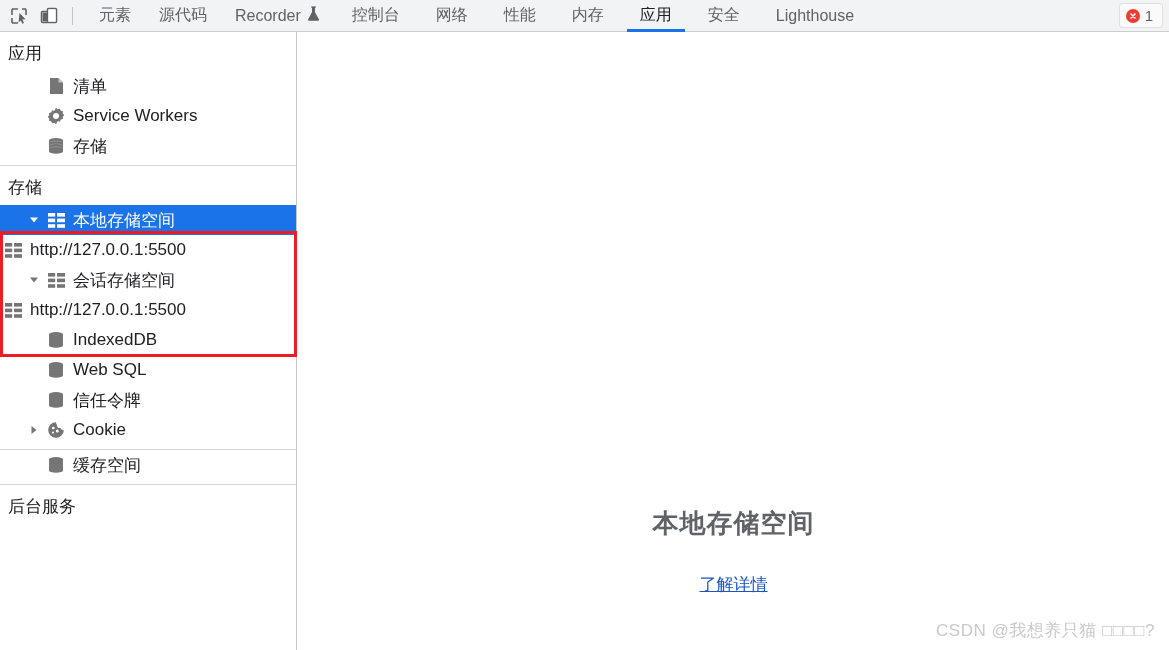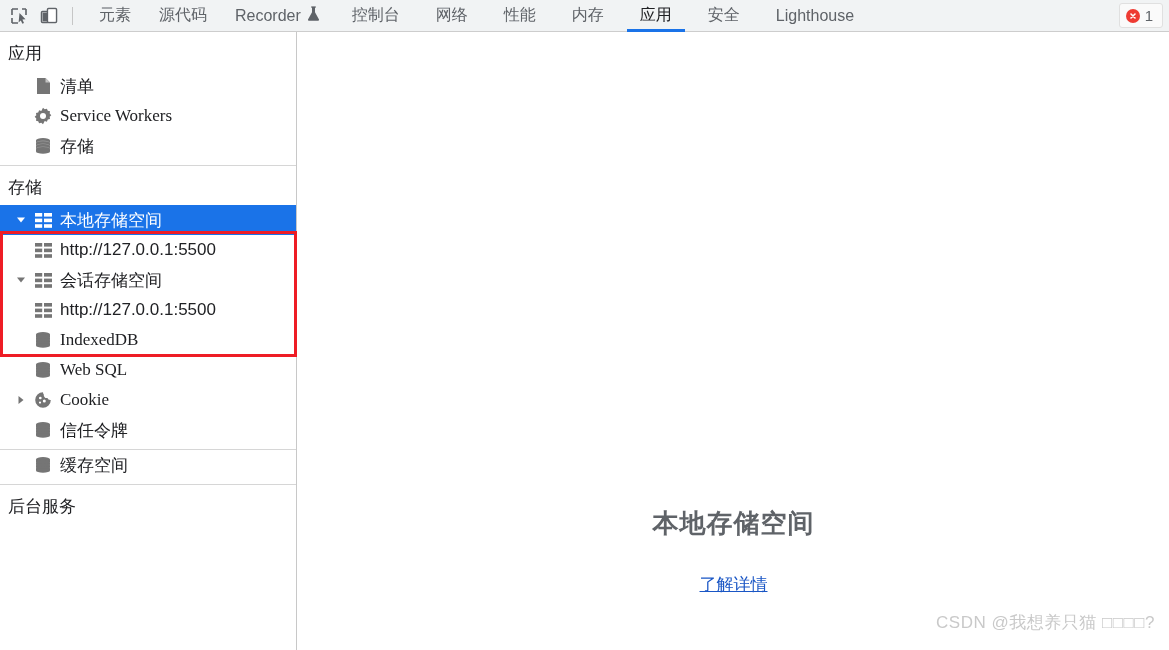--- a/index.html
+++ b/index.html
@@ -84,22 +84,22 @@
     cursor: pointer;
     white-space: nowrap;
   }
   .tree-row.selected { background: #1a73e8; color: #ffffff; }
   .tw { width: 18px; flex: 0 0 18px; display: flex; align-items: center; justify-content: center; }
   .tw svg { display: block; }
   .ic {
     width: 26px; flex: 0 0 26px;
     display: flex; align-items: center; justify-content: center;
   }
-  .lvl1 { padding-left: 12px; font-family: Liberation Serif, serif; }
-  .lvl2 { padding-left: 30px; }
+  .lvl1 { padding-left: 25px; }
+  .lvl2 { }
   .lbl { padding-left: 4px; }
 
   
   .main {
     position: absolute; left: 298px; top: 32px;
     width: 871px; height: 618px;
     background: #ffffff;
   }
   .empty-wrap {
     position: absolute;
@@ -115,21 +115,21 @@
   .empty-link {
     display: inline-block;
     margin-top: 32px;
     font-size: 17px;
     color: #1a56c5;
     text-decoration: underline;
     cursor: pointer;
   }
   .watermark {
     position: absolute;
-    right: 14px; bottom: 16px;
+    right: 14px; bottom: 8px;
     font-size: 17px;
     color: #c9c9c9;
     white-space: nowrap;
     letter-spacing: 0.5px;
     margin-left: 17px;
   }
 
   
   .anno-box {
     position: absolute;
@@ -360,54 +360,54 @@
           <rect x="2" y="9.2" width="14" height="2.6" fill="#757575"></rect>
           <ellipse cx="9" cy="12.1" rx="7" ry="2.1" fill="#757575"></ellipse>
           <rect x="2" y="12.1" width="14" height="2.3" fill="#757575"></rect>
           <ellipse cx="9" cy="14.4" rx="7" ry="2.4" fill="#757575"></ellipse>
         </svg>
       </span>
       <span class="lbl">Web SQL</span>
     </div>
 
     <div class="tree-row lvl1">
-      <span class="tw">
-        <svg width="10" height="10" viewBox="0 0 10 10">
-            <path d="M2.5 1 L2.5 9 L7.5 5 Z" fill="#757575"></path>
-          </svg>
-      </span>
-      <span class="ic">
-        <svg width="18" height="18" viewBox="0 0 18 18">
-          <path d="M9 1.2 a7.8 7.8 0 1 0 7.8 7.8 a3.1 3.1 0 0 1 -3.4 -2.0 a3.1 3.1 0 0 1 -3.6 -3.6 A3.2 3.2 0 0 1 9 1.2 Z" fill="#757575"></path>
-          <circle cx="6.3" cy="7.0" r="1.35" fill="#ffffff"></circle>
-          <circle cx="10.3" cy="10.0" r="1.5" fill="#ffffff"></circle>
-          <circle cx="6.0" cy="11.6" r="1.1" fill="#ffffff"></circle>
-          <circle cx="12.2" cy="6.1" r="0.85" fill="#ffffff"></circle>
-        </svg>
-      </span>
-      <span class="lbl">Cookie</span>
-    </div>
-
-    <div class="tree-row lvl1">
       <span class="tw"></span>
       <span class="ic">
         <svg width="18" height="18" viewBox="0 0 18 18">
           <ellipse cx="9" cy="3.4" rx="7" ry="2.4" fill="#757575"></ellipse>
           <rect x="2" y="3.4" width="14" height="2.6" fill="#757575"></rect>
           <ellipse cx="9" cy="6.3" rx="7" ry="2.1" fill="#757575"></ellipse>
           <rect x="2" y="6.3" width="14" height="2.6" fill="#757575"></rect>
           <ellipse cx="9" cy="9.2" rx="7" ry="2.1" fill="#757575"></ellipse>
           <rect x="2" y="9.2" width="14" height="2.6" fill="#757575"></rect>
           <ellipse cx="9" cy="12.1" rx="7" ry="2.1" fill="#757575"></ellipse>
           <rect x="2" y="12.1" width="14" height="2.3" fill="#757575"></rect>
           <ellipse cx="9" cy="14.4" rx="7" ry="2.4" fill="#757575"></ellipse>
         </svg>
       </span>
       <span class="lbl">信任令牌</span>
     </div>
+
+    <div class="tree-row lvl1">
+      <span class="tw">
+        <svg width="10" height="10" viewBox="0 0 10 10">
+            <path d="M2.5 1 L2.5 9 L7.5 5 Z" fill="#757575"></path>
+          </svg>
+      </span>
+      <span class="ic">
+        <svg width="18" height="18" viewBox="0 0 18 18">
+          <path d="M9 1.2 a7.8 7.8 0 1 0 7.8 7.8 a3.1 3.1 0 0 1 -3.4 -2.0 a3.1 3.1 0 0 1 -3.6 -3.6 A3.2 3.2 0 0 1 9 1.2 Z" fill="#757575"></path>
+          <circle cx="6.3" cy="7.0" r="1.35" fill="#ffffff"></circle>
+          <circle cx="10.3" cy="10.0" r="1.5" fill="#ffffff"></circle>
+          <circle cx="6.0" cy="11.6" r="1.1" fill="#ffffff"></circle>
+          <circle cx="12.2" cy="6.1" r="0.85" fill="#ffffff"></circle>
+        </svg>
+      </span>
+      <span class="lbl">Cookie</span>
+    </div>
   </div>
 
   <div class="section">
 
     <div class="tree-row lvl1">
       <span class="tw"></span>
       <span class="ic">
         <svg width="18" height="18" viewBox="0 0 18 18">
           <ellipse cx="9" cy="3.4" rx="7" ry="2.4" fill="#757575"></ellipse>
           <rect x="2" y="3.4" width="14" height="2.6" fill="#757575"></rect>

